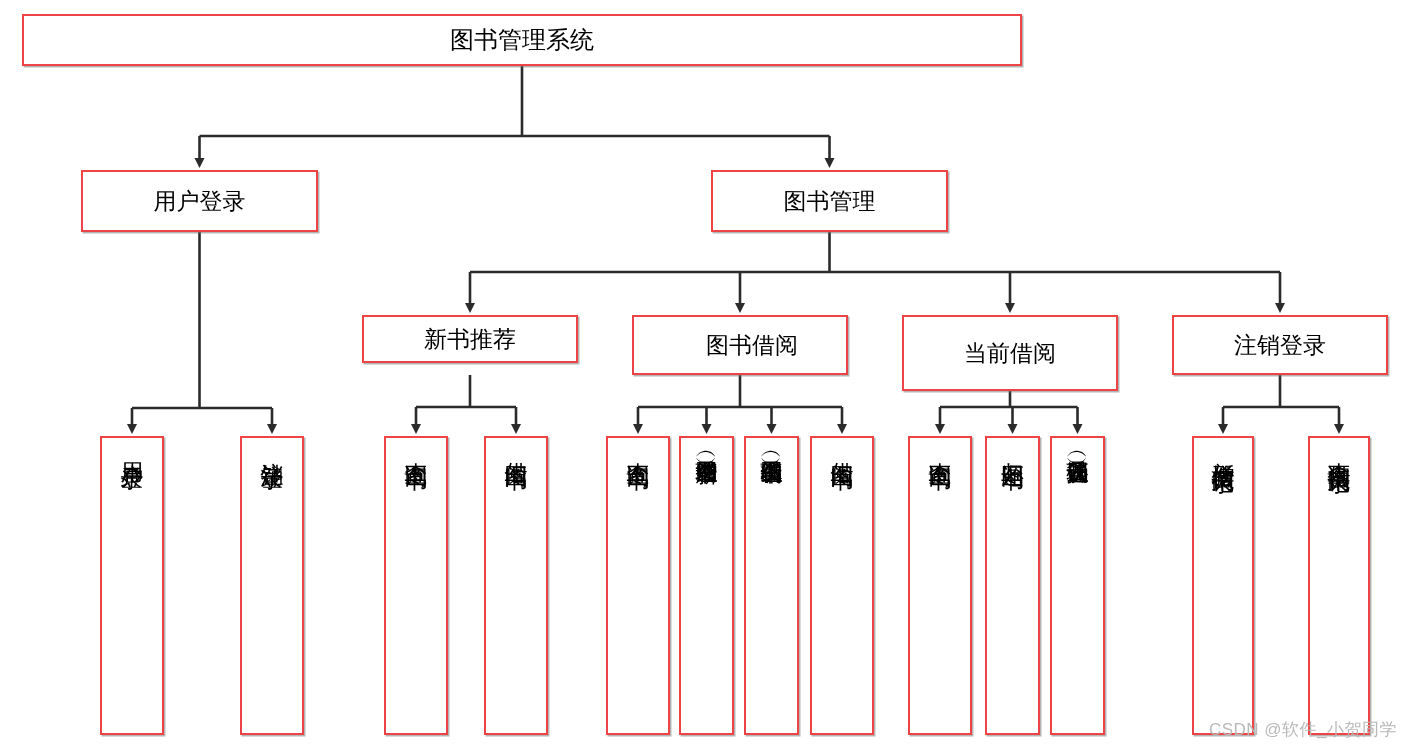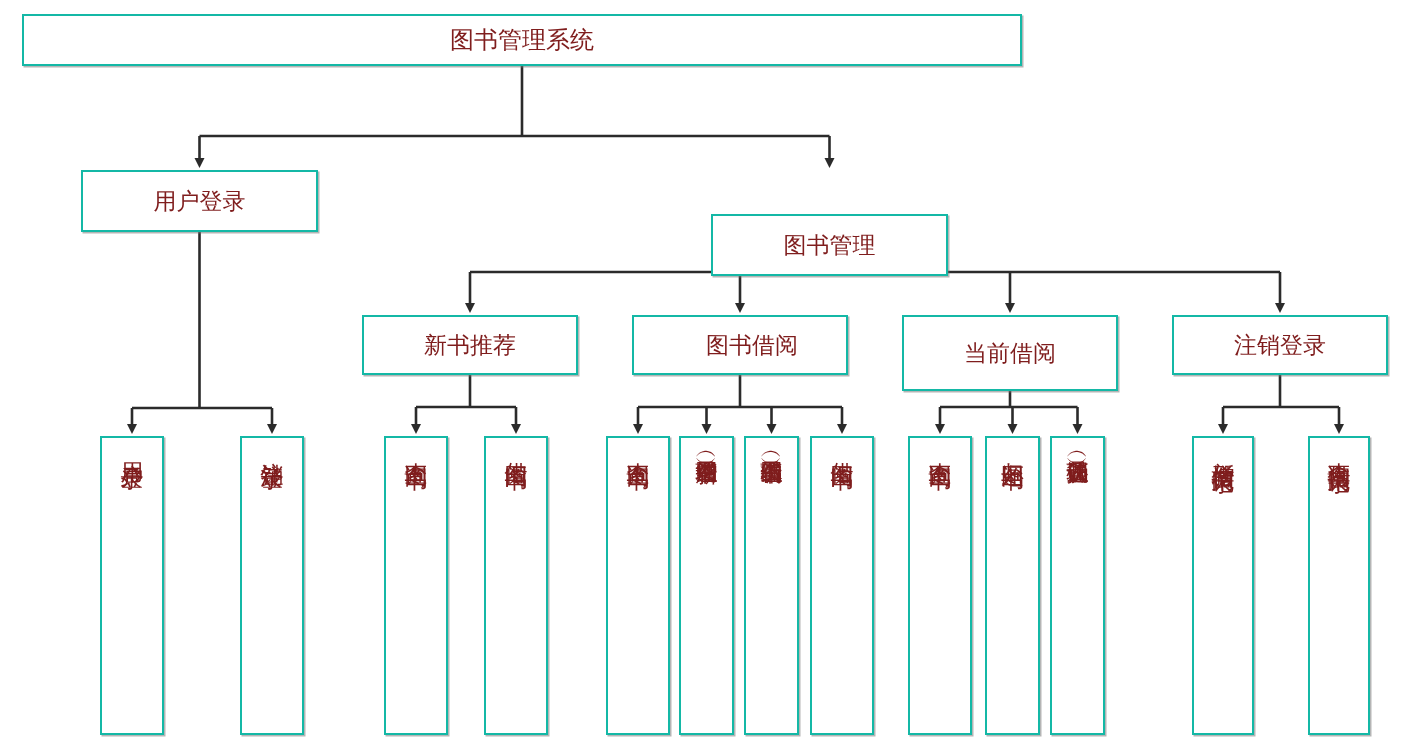--- a/index.html
+++ b/index.html
@@ -22,26 +22,26 @@
     left: 0;
     top: 0;
     width: 1405px;
     height: 747px;
     pointer-events: none;
   }
   .node {
     position: absolute;
     box-sizing: border-box;
     background: #ffffff;
-    border: 2px solid #14b8a6;
+    border: 2px solid #ef4444;
     box-shadow: 1.5px 1.5px 0 0 rgba(120,120,120,0.55);
     display: flex;
     align-items: center;
     justify-content: center;
-    color: #7f1d1d;
+    color: #000000;
   }
   .node .label {
     display: block;
     text-align: center;
     line-height: 1.15;
     white-space: nowrap;
   }
   
   .node.horiz .label {
     font-size: 23px;
@@ -126,24 +126,24 @@
       </g>
   </svg>
 
   <div id="nodes">
       <div class="node horiz root" style="left: 22px; top: 14px; width: 1000px; height: 52px;">
         <span class="label">图书管理系统</span>
       </div>
       <div class="node horiz lvl1" style="left: 81px; top: 170px; width: 237px; height: 62px;">
         <span class="label">用户登录</span>
       </div>
-      <div class="node horiz lvl1" style="left: 711px; top: 170px; width: 237px; height: 62px; margin-top: 44px;">
+      <div class="node horiz lvl1" style="left: 711px; top: 170px; width: 237px; height: 62px;">
         <span class="label">图书管理</span>
       </div>
-      <div class="node horiz lvl2" style="left: 362px; top: 315px; width: 216px; height: 60px;">
+      <div class="node horiz lvl2" style="left: 362px; top: 315px; width: 216px; height: 48px;">
         <span class="label">新书推荐</span>
       </div>
       <div class="node horiz lvl2" style="left: 632px; top: 315px; width: 216px; height: 60px; padding-left: 24px;">
         <span class="label">图书借阅</span>
       </div>
       <div class="node horiz lvl2" style="left: 902px; top: 315px; width: 216px; height: 76px;">
         <span class="label">当前借阅</span>
       </div>
       <div class="node horiz lvl2" style="left: 1172px; top: 315px; width: 216px; height: 60px;">
         <span class="label">注销登录</span>
@@ -182,13 +182,14 @@
         <span class="label">确认归还（管理员）</span>
       </div>
       <div class="node vert leaf" style="left: 1192px; top: 436px; width: 62px; height: 299px;">
         <span class="label">新增借阅记录</span>
       </div>
       <div class="node vert leaf" style="left: 1308px; top: 436px; width: 62px; height: 299px;">
         <span class="label">查询借阅记录</span>
       </div>
     </div>
 
+  <div class="watermark">CSDN @软件_小贺同学</div>
 </div>
 
 </body></html>

